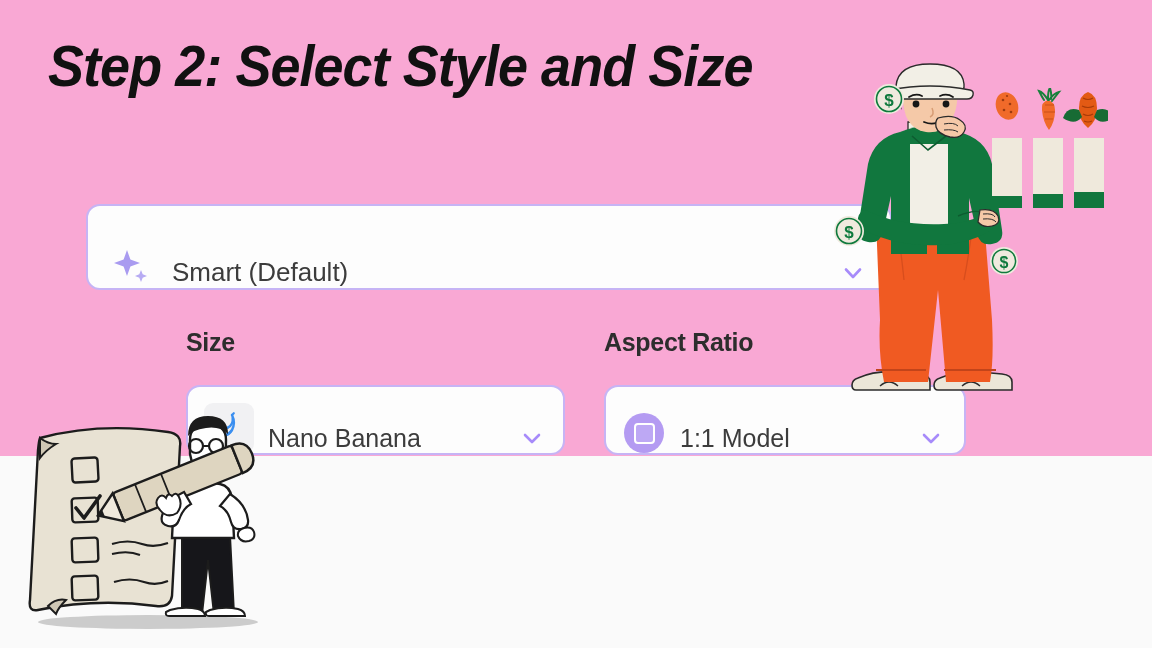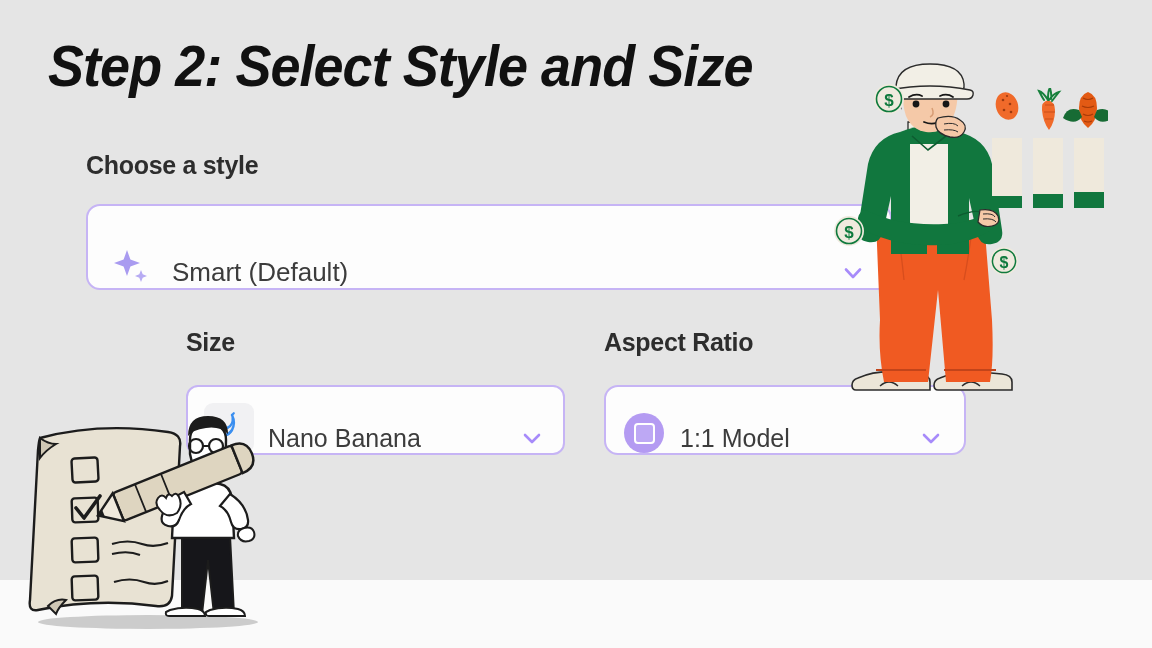--- a/index.html
+++ b/index.html
@@ -4,22 +4,22 @@
 <style>
   * { box-sizing: border-box; margin: 0; padding: 0; }
   html, body {
     width: 1152px; height: 648px;
     overflow: hidden;
     background: #fafafa;
     font-family: "Liberation Sans", sans-serif;
   }
   #stage {
     position: relative;
-    width: 1152px; height: 580px;
-    background: #e5e5e5;
+    width: 1152px; height: 456px;
+    background: #f9a8d4;
   }
 
   
   .page-title {
     position: absolute;
     left: 48px; top: 32px;
     font-family: "Liberation Sans", sans-serif;
     font-size: 58px;
     font-weight: 700;
     font-style: italic;
@@ -49,21 +49,21 @@
   .dropdown {
     position: absolute;
     background: #fdfdfd;
     border: 2px solid #c6b4f5;
     border-radius: 14px;
     display: flex;
     align-items: flex-end;
     z-index: 4;
   }
   #dd-style  { left: 86px;  top: 204px; width: 806px; height: 86px; padding: 0 22px; }
-  #dd-model  { left: 186px; top: 385px; width: 379px; height: 70px; padding: 0 16px; border-radius: 12px; }
+  #dd-model  { left: 186px; top: 385px; width: 379px; height: 70px; padding: 0 16px; }
   #dd-aspect { left: 604px; top: 385px; width: 362px; height: 70px; padding: 0 18px; }
 
   .dd-text {
     font-size: 25px;
     color: #3c3c3c;
     white-space: nowrap;
     flex: 1;
   }
   #dd-style .dd-text { font-size: 26px; margin-left: 18px; }
   #dd-model .dd-text { margin-left: 14px; }
@@ -112,21 +112,20 @@
   #coin-3 { left: 988px; top: 245px; width: 32px; height: 32px; }
   .coin svg, .illo svg { display: block; width: 100%; height: 100%; }
 </style>
 </head>
 <body>
 
 <div id="stage">
 
   <div class="page-title">Step 2: Select Style and Size</div>
 
-  <div class="field-label" id="label-style">Choose a style</div>
 
   <div class="dropdown" id="dd-style">
     <span class="sparkle">
       <svg viewBox="0 0 44 44">
         <path d="M17 6 L20.4 15.6 L30 19 L20.4 22.4 L17 32 L13.6 22.4 L4 19 L13.6 15.6 Z" fill="#a99bf0"></path>
         <path d="M31 26 L32.7 30.3 L37 32 L32.7 33.7 L31 38 L29.3 33.7 L25 32 L29.3 30.3 Z" fill="#b7abf3"></path>
       </svg>
     </span>
     <span class="dd-text">Smart (Default)</span>
     <span class="chev">

